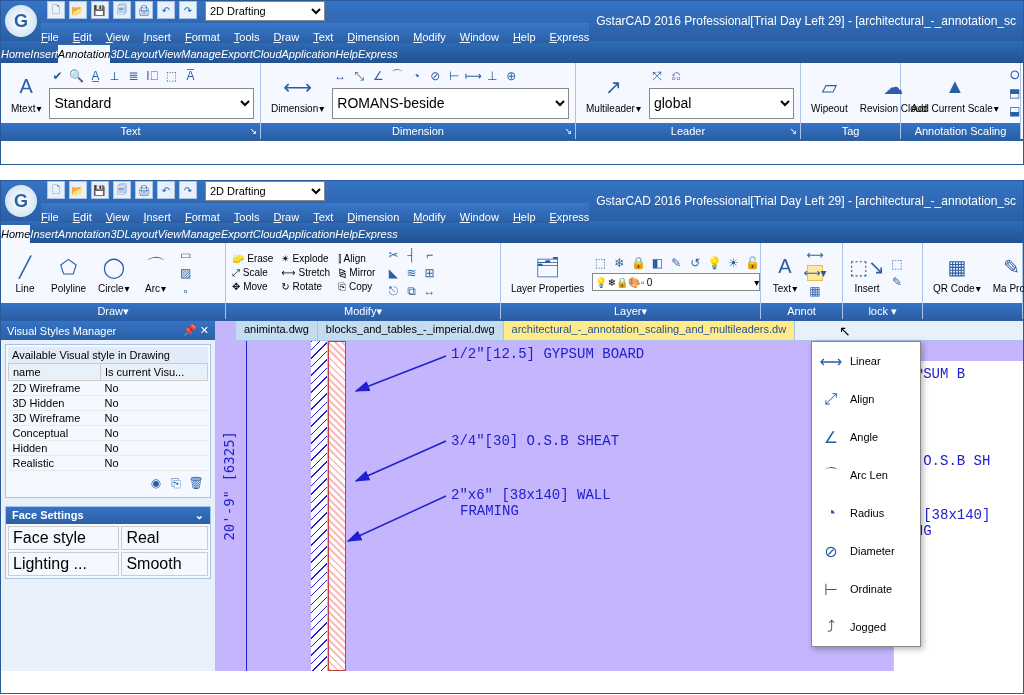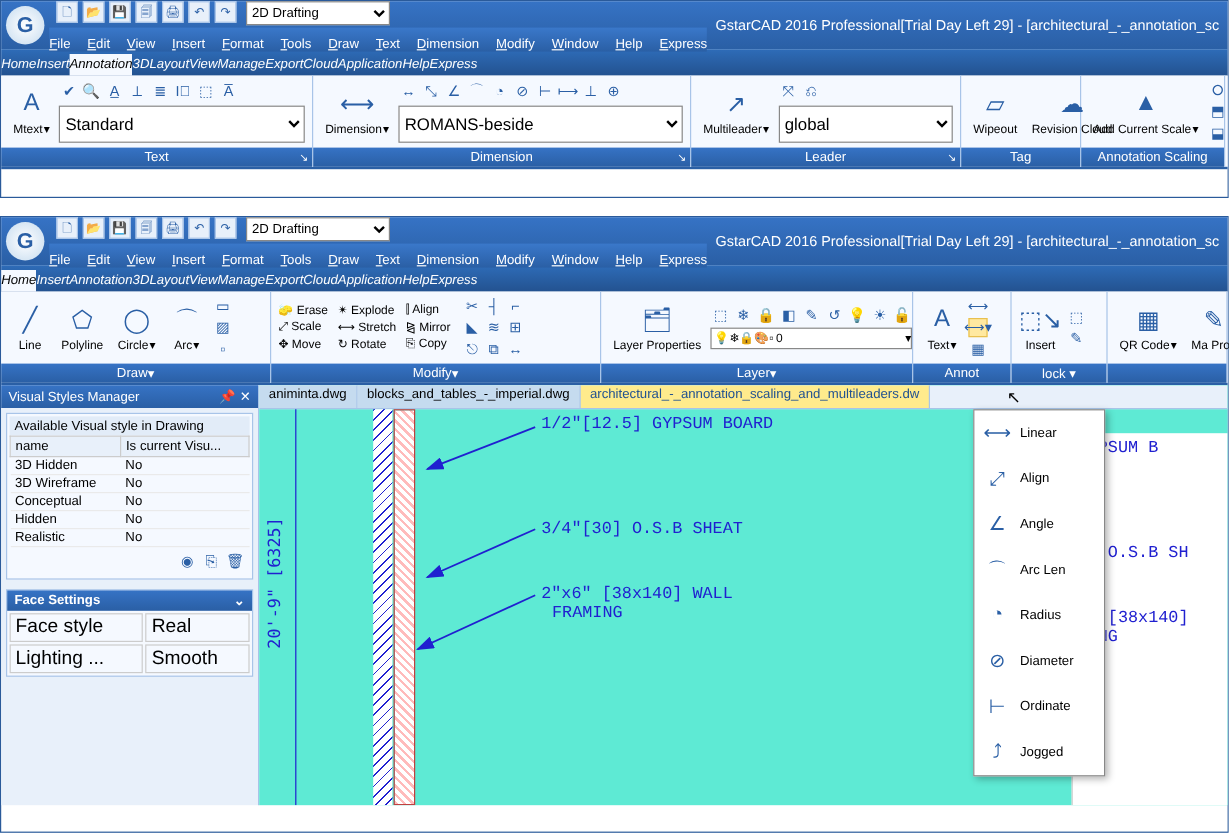--- a/index.html
+++ b/index.html
@@ -46,21 +46,21 @@
 .pal-header { background: #e2ecf8; padding: 2px 4px; font-weight: normal; }
 .pal-table { width: 100%; border-collapse: collapse; font-size: 11px; }
 .pal-table th { background: #e8f0fa; text-align: left; padding: 2px 4px; border: 1px solid #ccc; font-weight: normal; }
 .pal-table td { padding: 1px 4px; border-bottom: 1px solid #eaeaea; }
 .pal-foot { display: flex; justify-content: flex-end; gap: 4px; padding: 4px; }
 .face-settings { background: #f5f9ff; border: 1px solid #a8c4e8; margin: 4px; }
 .face-settings .hdr { background: linear-gradient(#3673c5, #2a5fa5); color: #fff; padding: 2px 6px; font-weight: bold; display: flex; justify-content: space-between; }
 .face-settings table { width: 100%; font-size: 16px; }
 .face-settings td { border: 1px solid #ccc; padding: 2px 4px; }
 
-.canvas-area { flex: 1; position: relative; background: #5eead4; overflow: hidden; }
+.canvas-area { flex: 1; position: relative; background: #c4b5fd; overflow: hidden; padding-left: 20px; }
 .file-tabs { display: flex; height: 20px; background: #e8f0fa; border-bottom: 1px solid #a8c4e8; font-size: 11px; }
 .file-tab { padding: 2px 8px; border-right: 1px solid #a8c4e8; white-space: nowrap; }
 .file-tab.active { background: #ffeb8c; color: #235290; }
 .file-tab.inactive { background: #c5dbef; }
 .drawing { position: absolute; top: 20px; left: 0; right: 0; bottom: 0; font-family: monospace; }
 .drawing .note { position: absolute; color: #2020d0; font-size: 14px; font-family: "Courier New", monospace; }
 .drawing .wall { position: absolute; background: repeating-linear-gradient(45deg, #fbb, #fbb 2px, #fff 2px, #fff 5px); }
 .drawing .hatch { position: absolute; background: repeating-linear-gradient(135deg, #2020d0, #2020d0 1px, #fff 1px, #fff 6px); }
 .vdim { position: absolute; color: #2020d0; font-size: 14px; writing-mode: vertical-rl; transform: rotate(180deg); font-family: monospace; }
 .dup-area { position: absolute; right: 0; top: 20px; width: 130px; bottom: 0; border-left: 1px solid #ccc; background: #fff; overflow: hidden; }
@@ -432,20 +432,24 @@
       </div>
       <div class="pal-box">
         <div class="pal-header">Available Visual style in Drawing</div>
         <table class="pal-table">
           <tbody>
               <tr>
                 <th>name</th>
                 <th>Is current Visu...</th>
               </tr>
           <tr>
+                <td>2D Wireframe</td>
+                <td>No</td>
+              </tr>
+          <tr>
                 <td>3D Hidden</td>
                 <td>No</td>
               </tr>
           <tr>
                 <td>3D Wireframe</td>
                 <td>No</td>
               </tr>
           <tr>
                 <td>Conceptual</td>
                 <td>No</td>

